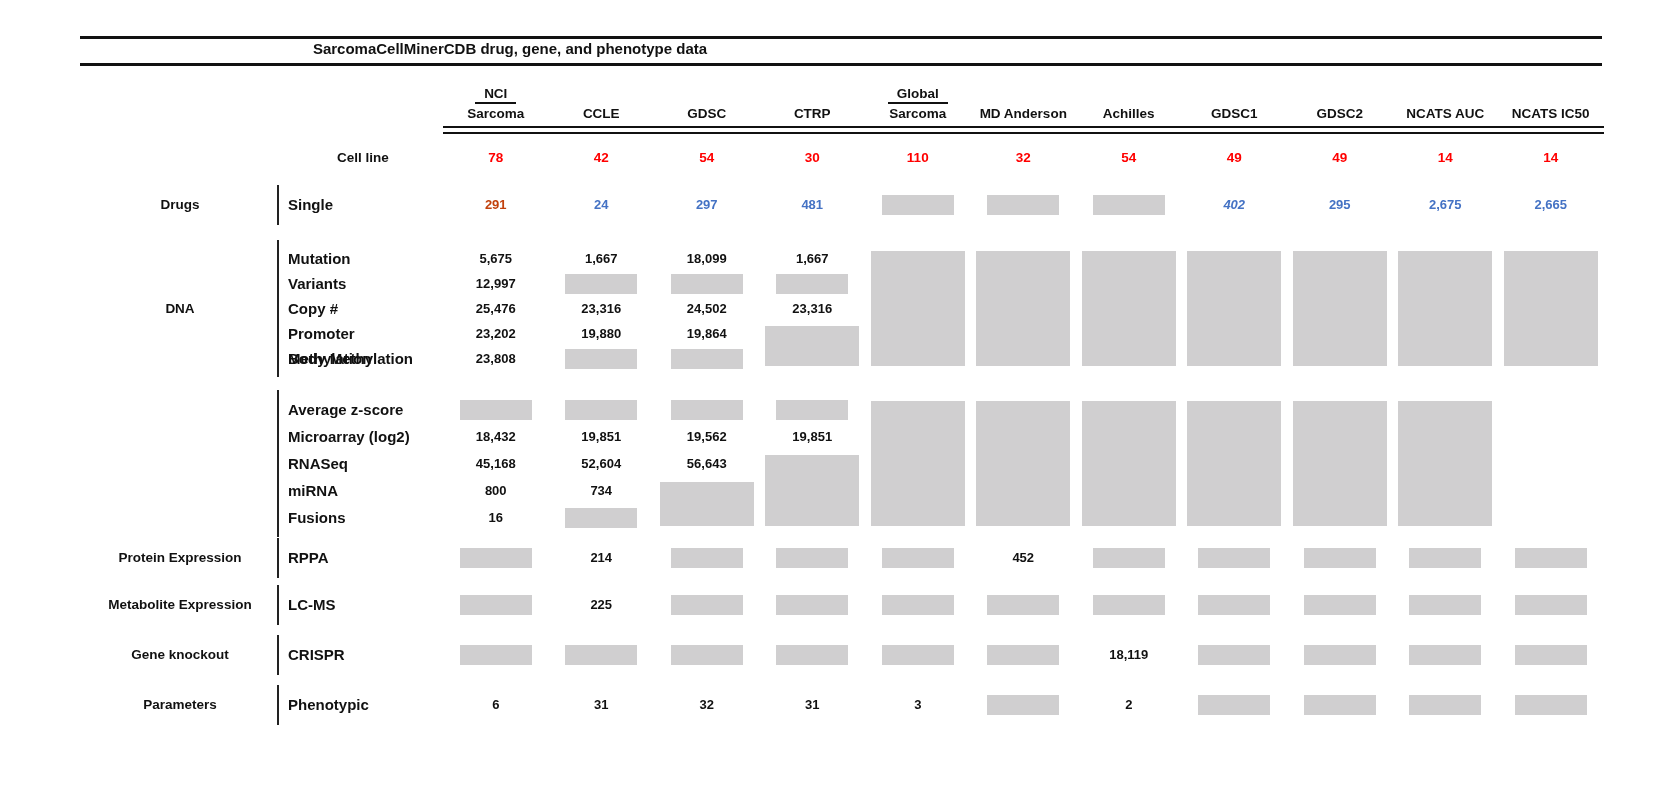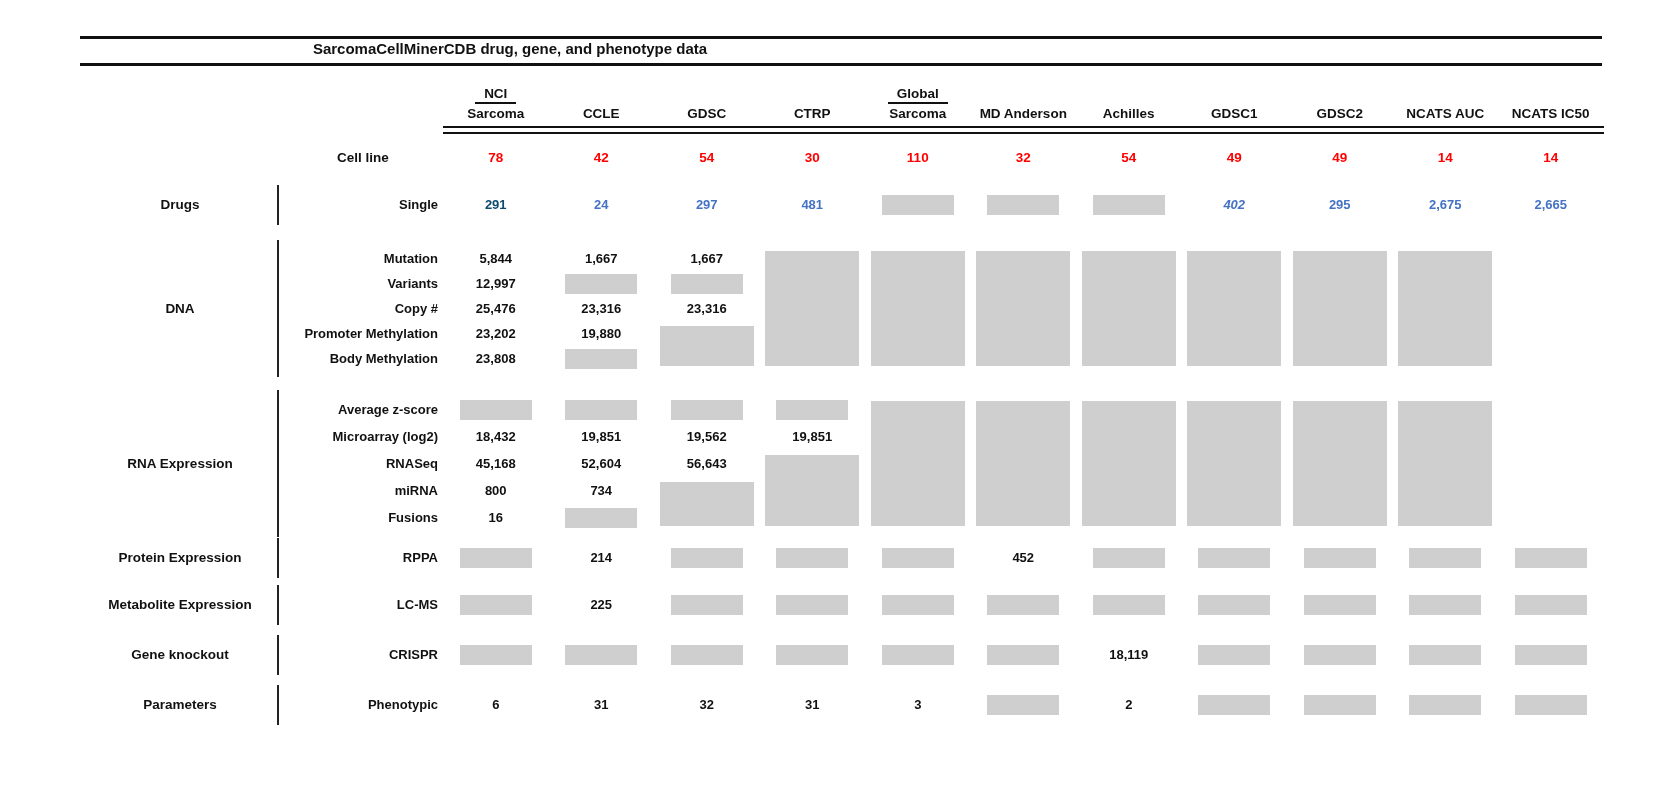--- a/index.html
+++ b/index.html
@@ -15,21 +15,21 @@
   .hdr-top-underline{display:inline-block;border-bottom:2.5px solid #111;padding:0 9px;line-height:17px;}
   .dbl-rule{position:absolute;left:443px;top:126px;width:1161px;height:4px;
     border-top:2px solid #111;border-bottom:2px solid #111;}
   .cl-label{position:absolute;left:288px;top:150px;width:150px;text-align:center;font-size:13.5px;}
   .cl-values{position:absolute;left:443px;top:150px;width:1161px;display:flex;}
   .cl-values .v{width:105.5px;text-align:center;font-size:13.5px;}
   .group{position:absolute;left:0;width:1669px;}
   .grp-label{position:absolute;left:85px;width:190px;text-align:center;font-size:13.5px;}
   .grp-bar{position:absolute;left:277px;width:2px;background:#222;}
   .sub-col{position:absolute;left:288px;width:150px;}
-  .sub-row{text-align:right;font-size:13px;}
+  .sub-row{text-align:left;font-size:15px;}
   .data-area{position:absolute;left:443px;width:1161px;display:flex;}
   .col-stack{width:105.5px;}
   .val{text-align:center;font-size:13px;}
   .boxwrap{display:flex;align-items:center;justify-content:center;}
   .graybox{background:#d0cfd0;}
 </style>
 </head>
 <body>
 
 <div class="hline" style="top:36px"></div>
@@ -81,21 +81,21 @@
 
 <div id="groups">
     <div class="group" style="top: 191px; height: 28px;">
       <div class="grp-label" style="line-height: 28px;">Drugs</div>
       <div class="grp-bar" style="top: -6px; height: 40px;"></div>
       <div class="sub-col">
         <div class="sub-row" style="height: 28px; line-height: 28px;">Single</div>
       </div>
       <div class="data-area">
         <div class="col-stack">
-          <div class="val" style="height: 28px; line-height: 28px; color: #0c4a6e;">291</div>
+          <div class="val" style="height: 28px; line-height: 28px; color: #c2410c;">291</div>
         </div>
         <div class="col-stack">
           <div class="val" style="height: 28px; line-height: 28px; color: rgb(68, 114, 196);">24</div>
         </div>
         <div class="col-stack">
           <div class="val" style="height: 28px; line-height: 28px; color: rgb(68, 114, 196);">297</div>
         </div>
         <div class="col-stack">
           <div class="val" style="height: 28px; line-height: 28px; color: rgb(68, 114, 196);">481</div>
         </div>
@@ -133,38 +133,49 @@
       <div class="grp-bar" style="top: -6px; height: 137px;"></div>
       <div class="sub-col">
         <div class="sub-row" style="height: 25px; line-height: 25px;">Mutation</div>
         <div class="sub-row" style="height: 25px; line-height: 25px;">Variants</div>
         <div class="sub-row" style="height: 25px; line-height: 25px;">Copy #</div>
         <div class="sub-row" style="height: 25px; line-height: 25px;">Promoter Methylation</div>
         <div class="sub-row" style="height: 25px; line-height: 25px;">Body Methylation</div>
       </div>
       <div class="data-area">
         <div class="col-stack">
-          <div class="val" style="height: 25px; line-height: 25px;">5,844</div>
+          <div class="val" style="height: 25px; line-height: 25px;">5,675</div>
           <div class="val" style="height: 25px; line-height: 25px;">12,997</div>
           <div class="val" style="height: 25px; line-height: 25px;">25,476</div>
           <div class="val" style="height: 25px; line-height: 25px;">23,202</div>
           <div class="val" style="height: 25px; line-height: 25px;">23,808</div>
         </div>
         <div class="col-stack">
           <div class="val" style="height: 25px; line-height: 25px;">1,667</div>
           <div class="boxwrap" style="height: 25px;">
             <div class="graybox" style="width: 72px; height: 20px;"></div>
           </div>
           <div class="val" style="height: 25px; line-height: 25px;">23,316</div>
           <div class="val" style="height: 25px; line-height: 25px;">19,880</div>
           <div class="boxwrap" style="height: 25px;">
             <div class="graybox" style="width: 72px; height: 20px;"></div>
           </div>
         </div>
         <div class="col-stack">
+          <div class="val" style="height: 25px; line-height: 25px;">18,099</div>
+          <div class="boxwrap" style="height: 25px;">
+            <div class="graybox" style="width: 72px; height: 20px;"></div>
+          </div>
+          <div class="val" style="height: 25px; line-height: 25px;">24,502</div>
+          <div class="val" style="height: 25px; line-height: 25px;">19,864</div>
+          <div class="boxwrap" style="height: 25px;">
+            <div class="graybox" style="width: 72px; height: 20px;"></div>
+          </div>
+        </div>
+        <div class="col-stack">
           <div class="val" style="height: 25px; line-height: 25px;">1,667</div>
           <div class="boxwrap" style="height: 25px;">
             <div class="graybox" style="width: 72px; height: 20px;"></div>
           </div>
           <div class="val" style="height: 25px; line-height: 25px;">23,316</div>
           <div class="boxwrap" style="height: 50px;">
             <div class="graybox" style="width: 94px; height: 40px;"></div>
           </div>
         </div>
         <div class="col-stack">
@@ -198,21 +209,20 @@
           </div>
         </div>
         <div class="col-stack">
           <div class="boxwrap" style="height: 125px;">
             <div class="graybox" style="width: 94px; height: 115px;"></div>
           </div>
         </div>
       </div>
     </div>
     <div class="group" style="top: 396px; height: 135px;">
-      <div class="grp-label" style="line-height: 135px;">RNA Expression</div>
       <div class="grp-bar" style="top: -6px; height: 147px;"></div>
       <div class="sub-col">
         <div class="sub-row" style="height: 27px; line-height: 27px;">Average z-score</div>
         <div class="sub-row" style="height: 27px; line-height: 27px;">Microarray (log2)</div>
         <div class="sub-row" style="height: 27px; line-height: 27px;">RNASeq</div>
         <div class="sub-row" style="height: 27px; line-height: 27px;">miRNA</div>
         <div class="sub-row" style="height: 27px; line-height: 27px;">Fusions</div>
       </div>
       <div class="data-area">
         <div class="col-stack">

